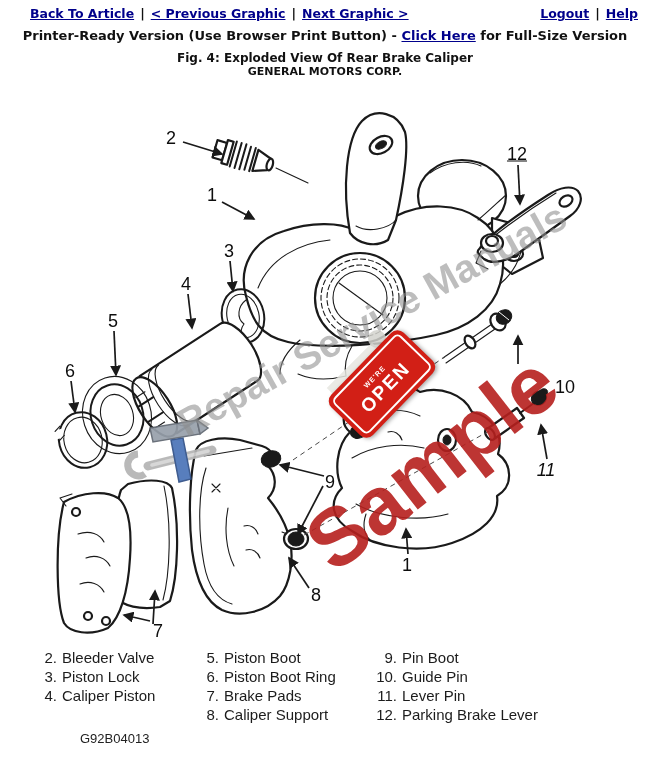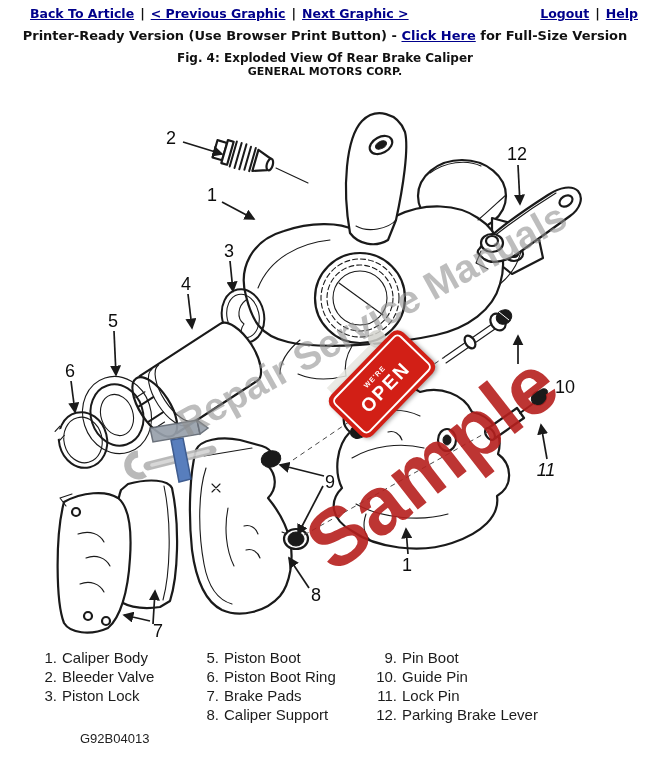--- a/index.html
+++ b/index.html
@@ -286,43 +286,43 @@
       <div class="part-label" style="left: 229px; top: 163px;">3</div>
       <div class="part-label" style="left: 186px; top: 196px;">4</div>
       <div class="part-label" style="left: 113px; top: 233px;">5</div>
       <div class="part-label" style="left: 70px; top: 283px;">6</div>
       <div class="part-label" style="left: 158px; top: 543px;">7</div>
       <div class="part-label" style="left: 316px; top: 507px;">8</div>
       <div class="part-label" style="left: 330px; top: 394px;">9</div>
       <div class="part-label" style="left: 407px; top: 477px;">1</div>
       <div class="part-label" style="left: 517px; top: 299px; margin-left: 48px;">10</div>
       <div class="part-label" style="left: 546px; top: 382px; font-style: italic;">11</div>
-      <div class="part-label" style="left: 517px; top: 66px;">12</div>
+      <div class="part-label" style="left: 517px; top: 66px; text-decoration: underline;">12</div>
     </div>
   <div class="open-diamond"></div>
   <div class="open-knob"></div>
   <div class="open-sign">
     <div class="open-small">WE'RE</div>
     <div class="open-main">OPEN</div>
   </div>
   <div class="wm-sample">Sample</div>
 </div>
 
 <div class="parts" id="parts-columns">
     <div class="parts-col">
-      <div><span class="part-num">1.</span><span>Caliper Body</span></div>
       <div><span class="part-num">2.</span><span>Bleeder Valve</span></div>
       <div><span class="part-num">3.</span><span>Piston Lock</span></div>
+      <div><span class="part-num">4.</span><span>Caliper Piston</span></div>
     </div>
     <div class="parts-col">
       <div><span class="part-num">5.</span><span>Piston Boot</span></div>
       <div><span class="part-num">6.</span><span>Piston Boot Ring</span></div>
       <div><span class="part-num">7.</span><span>Brake Pads</span></div>
       <div><span class="part-num">8.</span><span>Caliper Support</span></div>
     </div>
     <div class="parts-col">
       <div><span class="part-num">9.</span><span>Pin Boot</span></div>
       <div><span class="part-num">10.</span><span>Guide Pin</span></div>
-      <div><span class="part-num">11.</span><span>Lock Pin</span></div>
+      <div><span class="part-num">11.</span><span>Lever Pin</span></div>
       <div><span class="part-num">12.</span><span>Parking Brake Lever</span></div>
     </div>
   </div>
 <div class="doc-number">G92B04013</div>
 
 </body></html>

